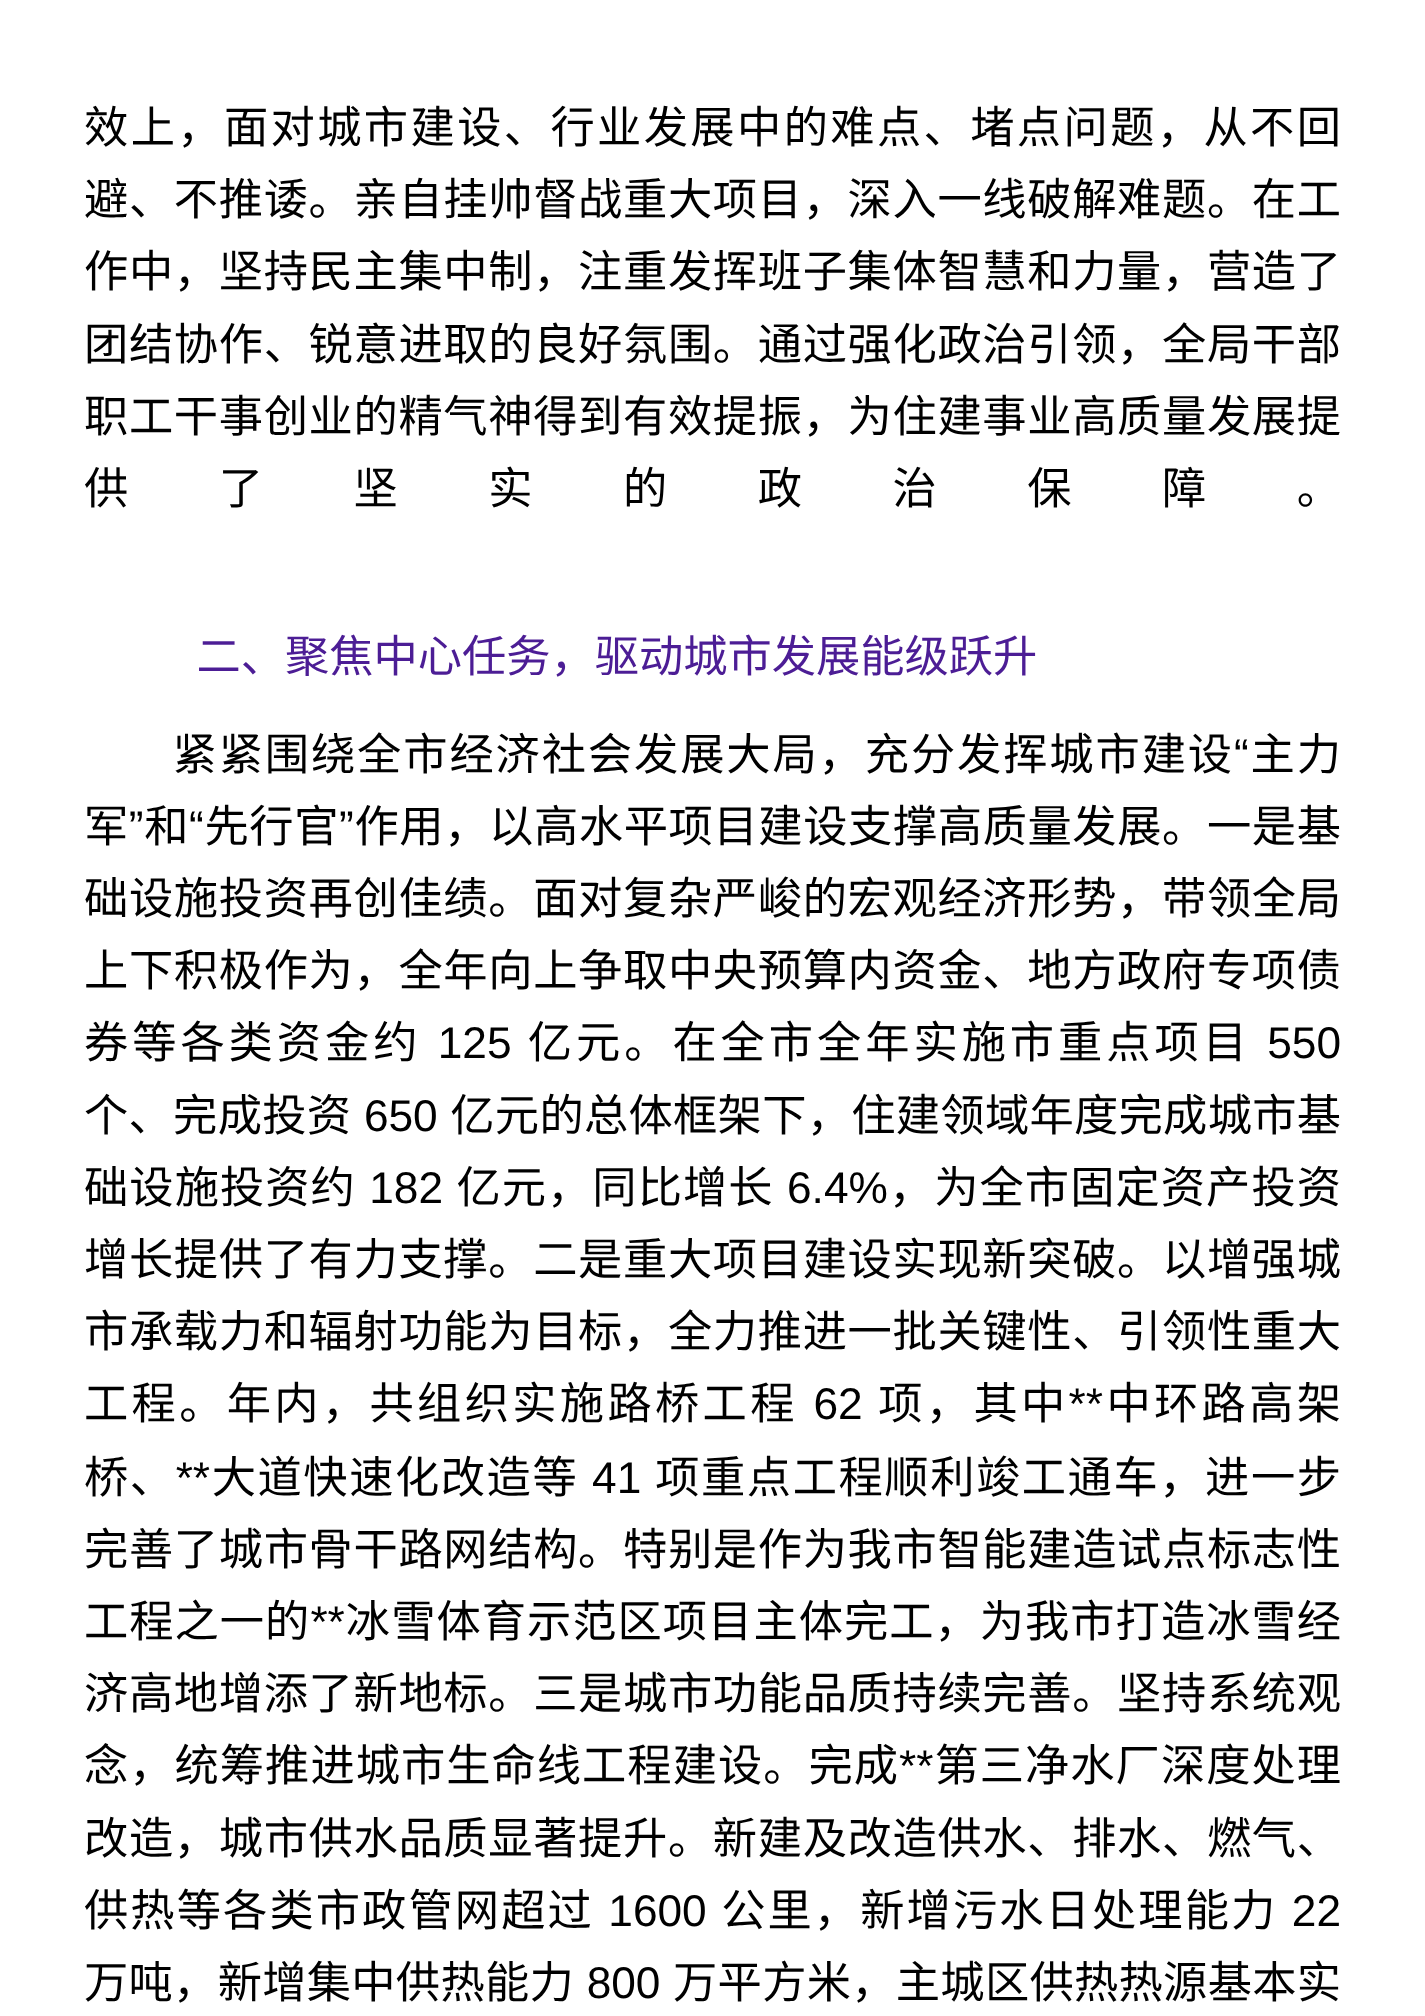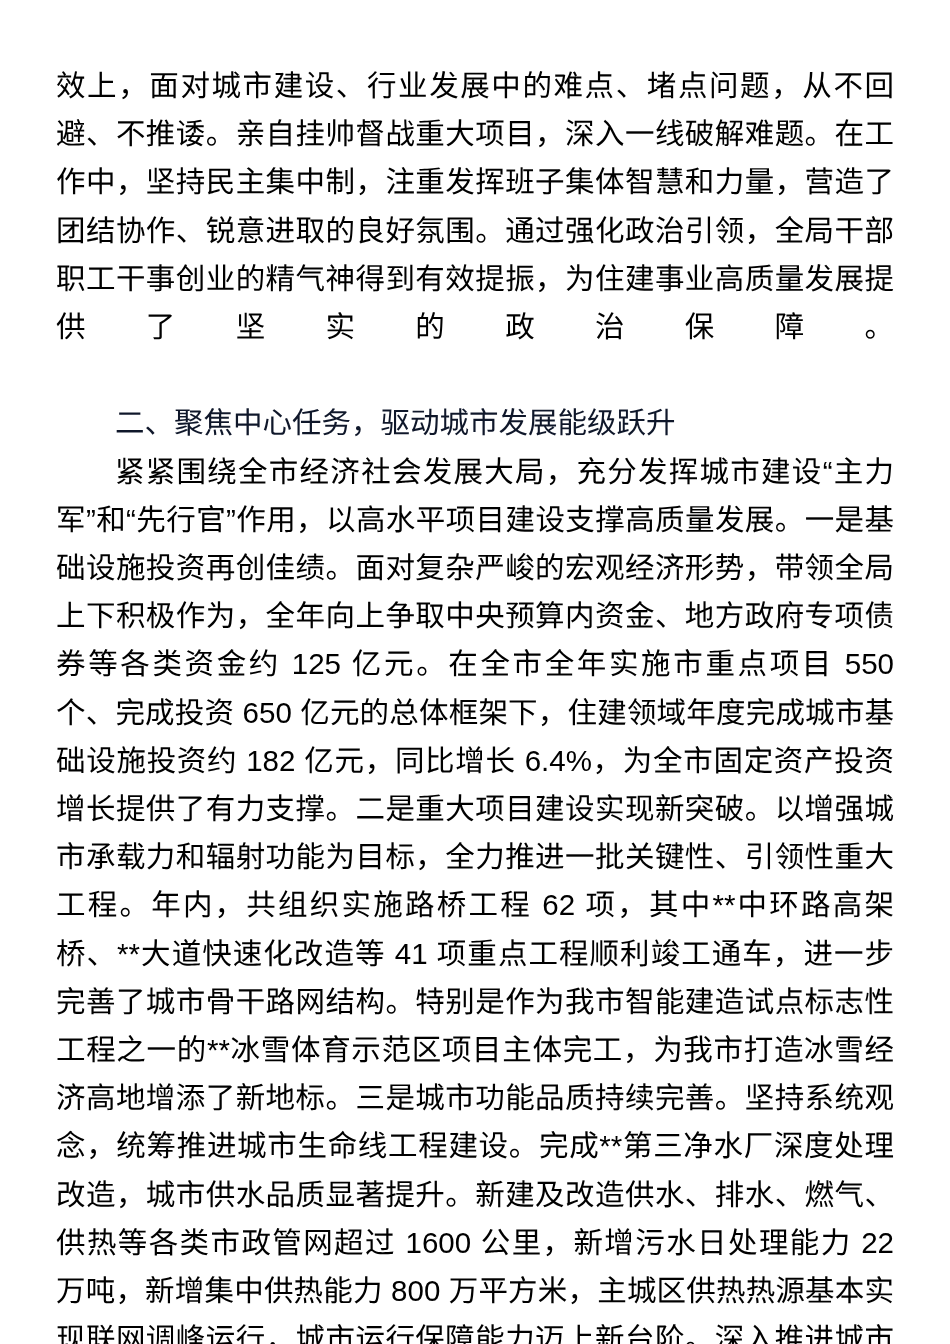--- a/index.html
+++ b/index.html
@@ -39,25 +39,25 @@
     word-break: break-all;
     -webkit-font-smoothing: antialiased;
   }
   .para.continued {
     text-indent: 0;
   }
   .para.indent2 {
     text-indent: 2em;
   }
   .heading {
-    margin: 0;
+    margin: 16px;
     padding: 0;
     font-size: 29.5px;
     line-height: 48.2px;
-    color: #0f172a;
+    color: #4c1d95;
     font-weight: 400;
     text-indent: 2em;
     text-align: left;
     word-break: break-all;
   }
   
   .para::after {
     content: "";
     display: inline-block;
     width: 100%;

